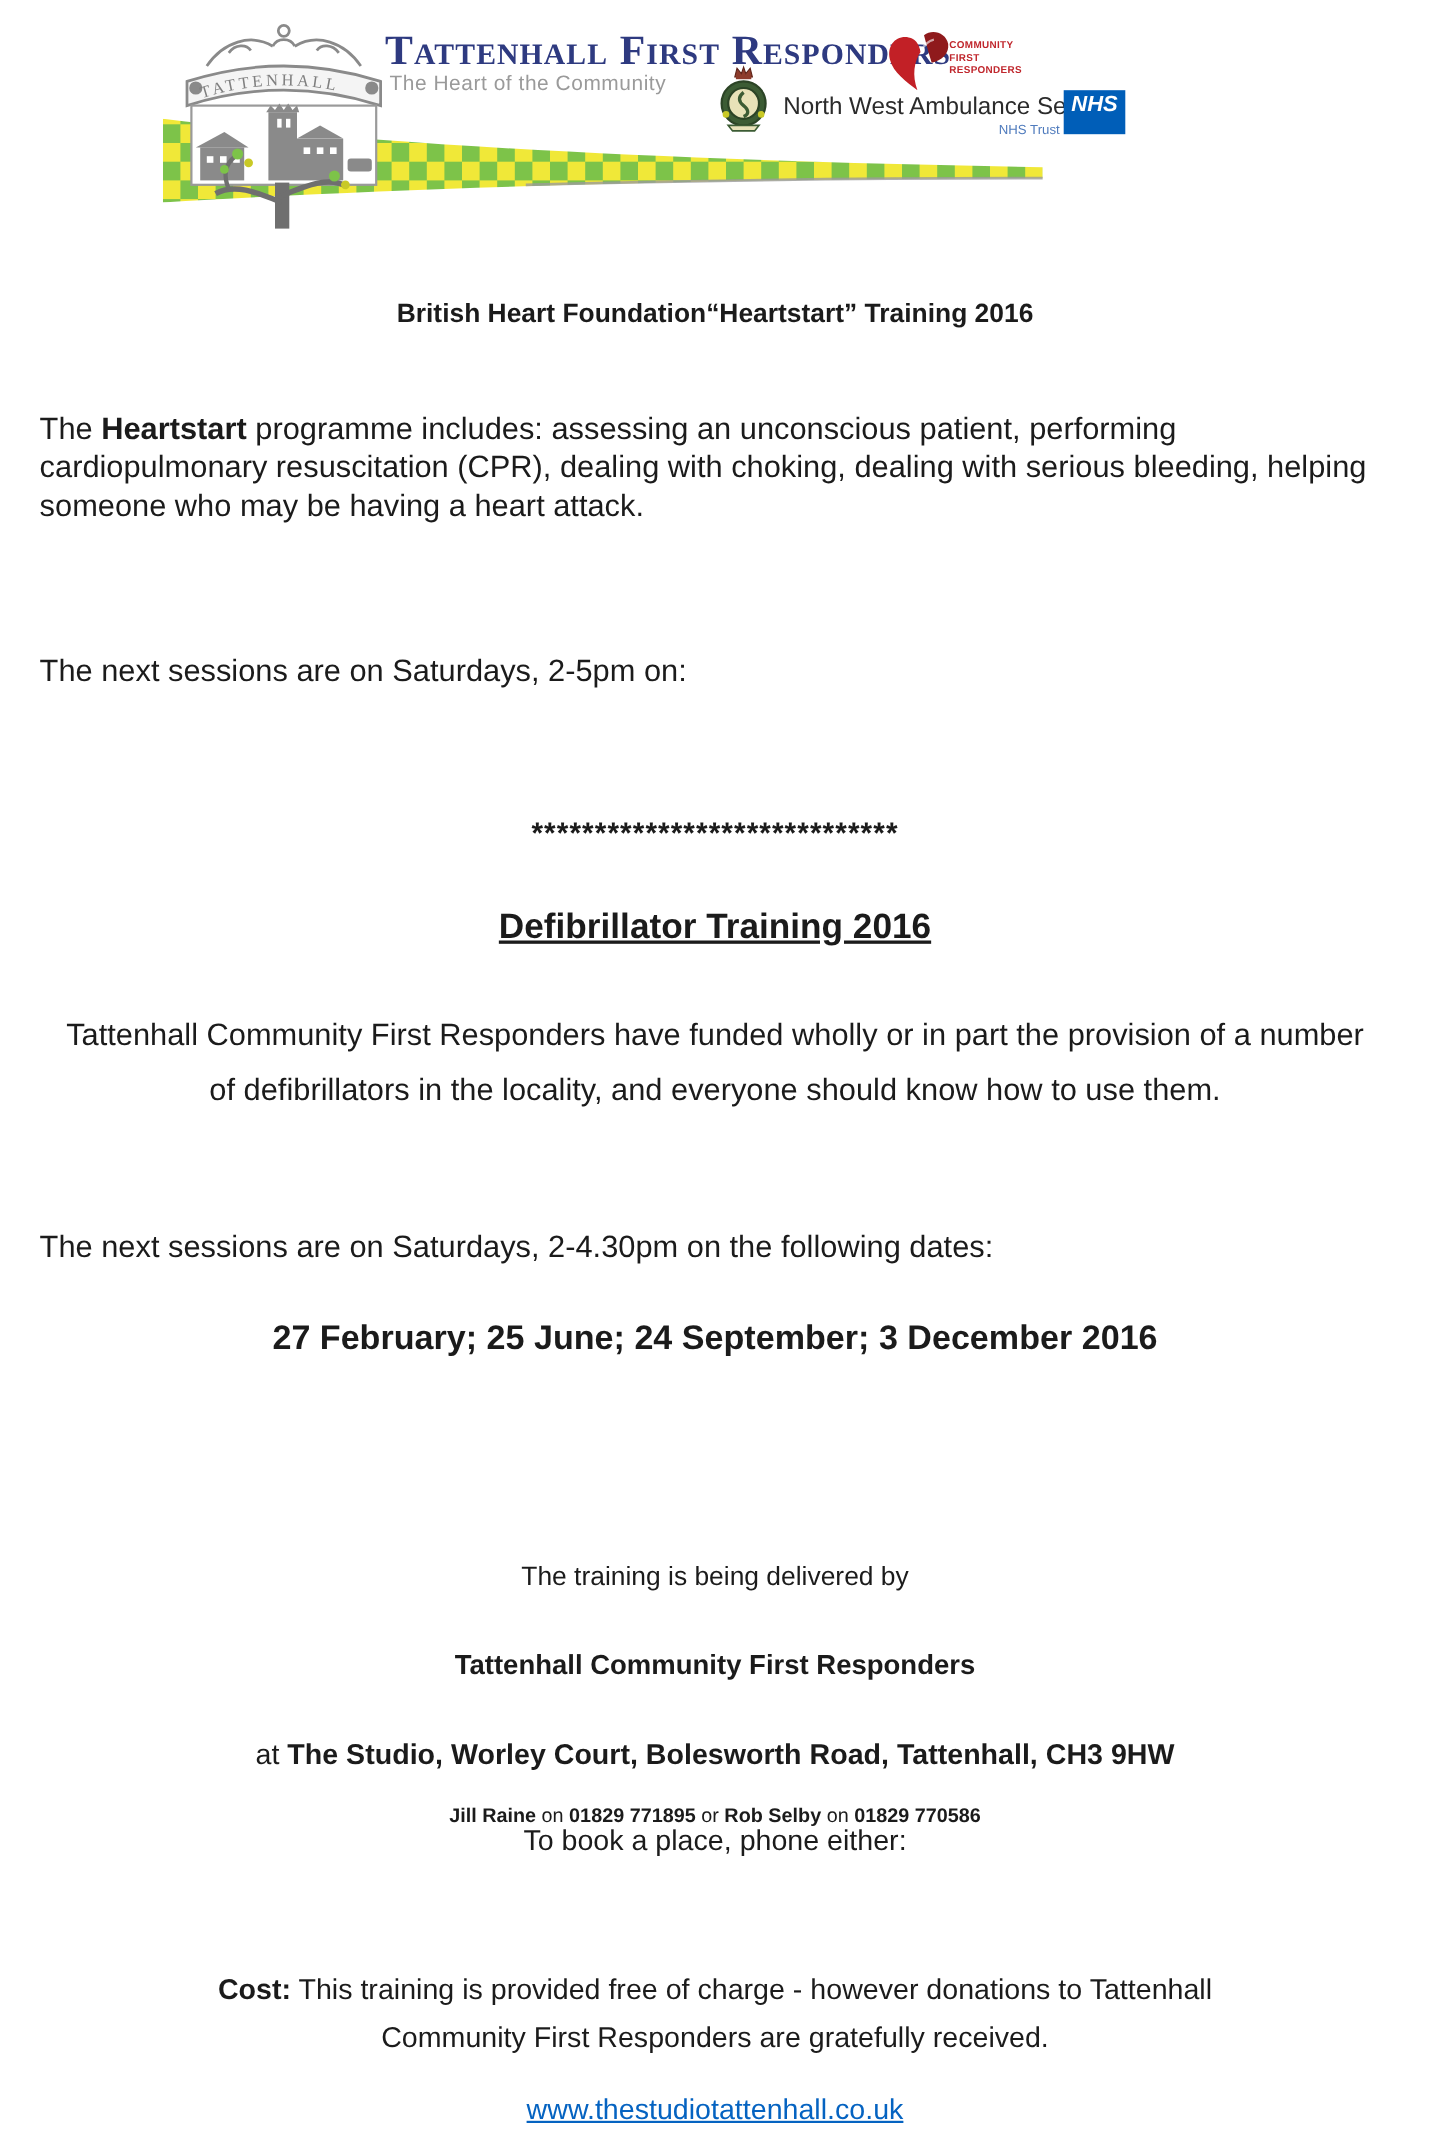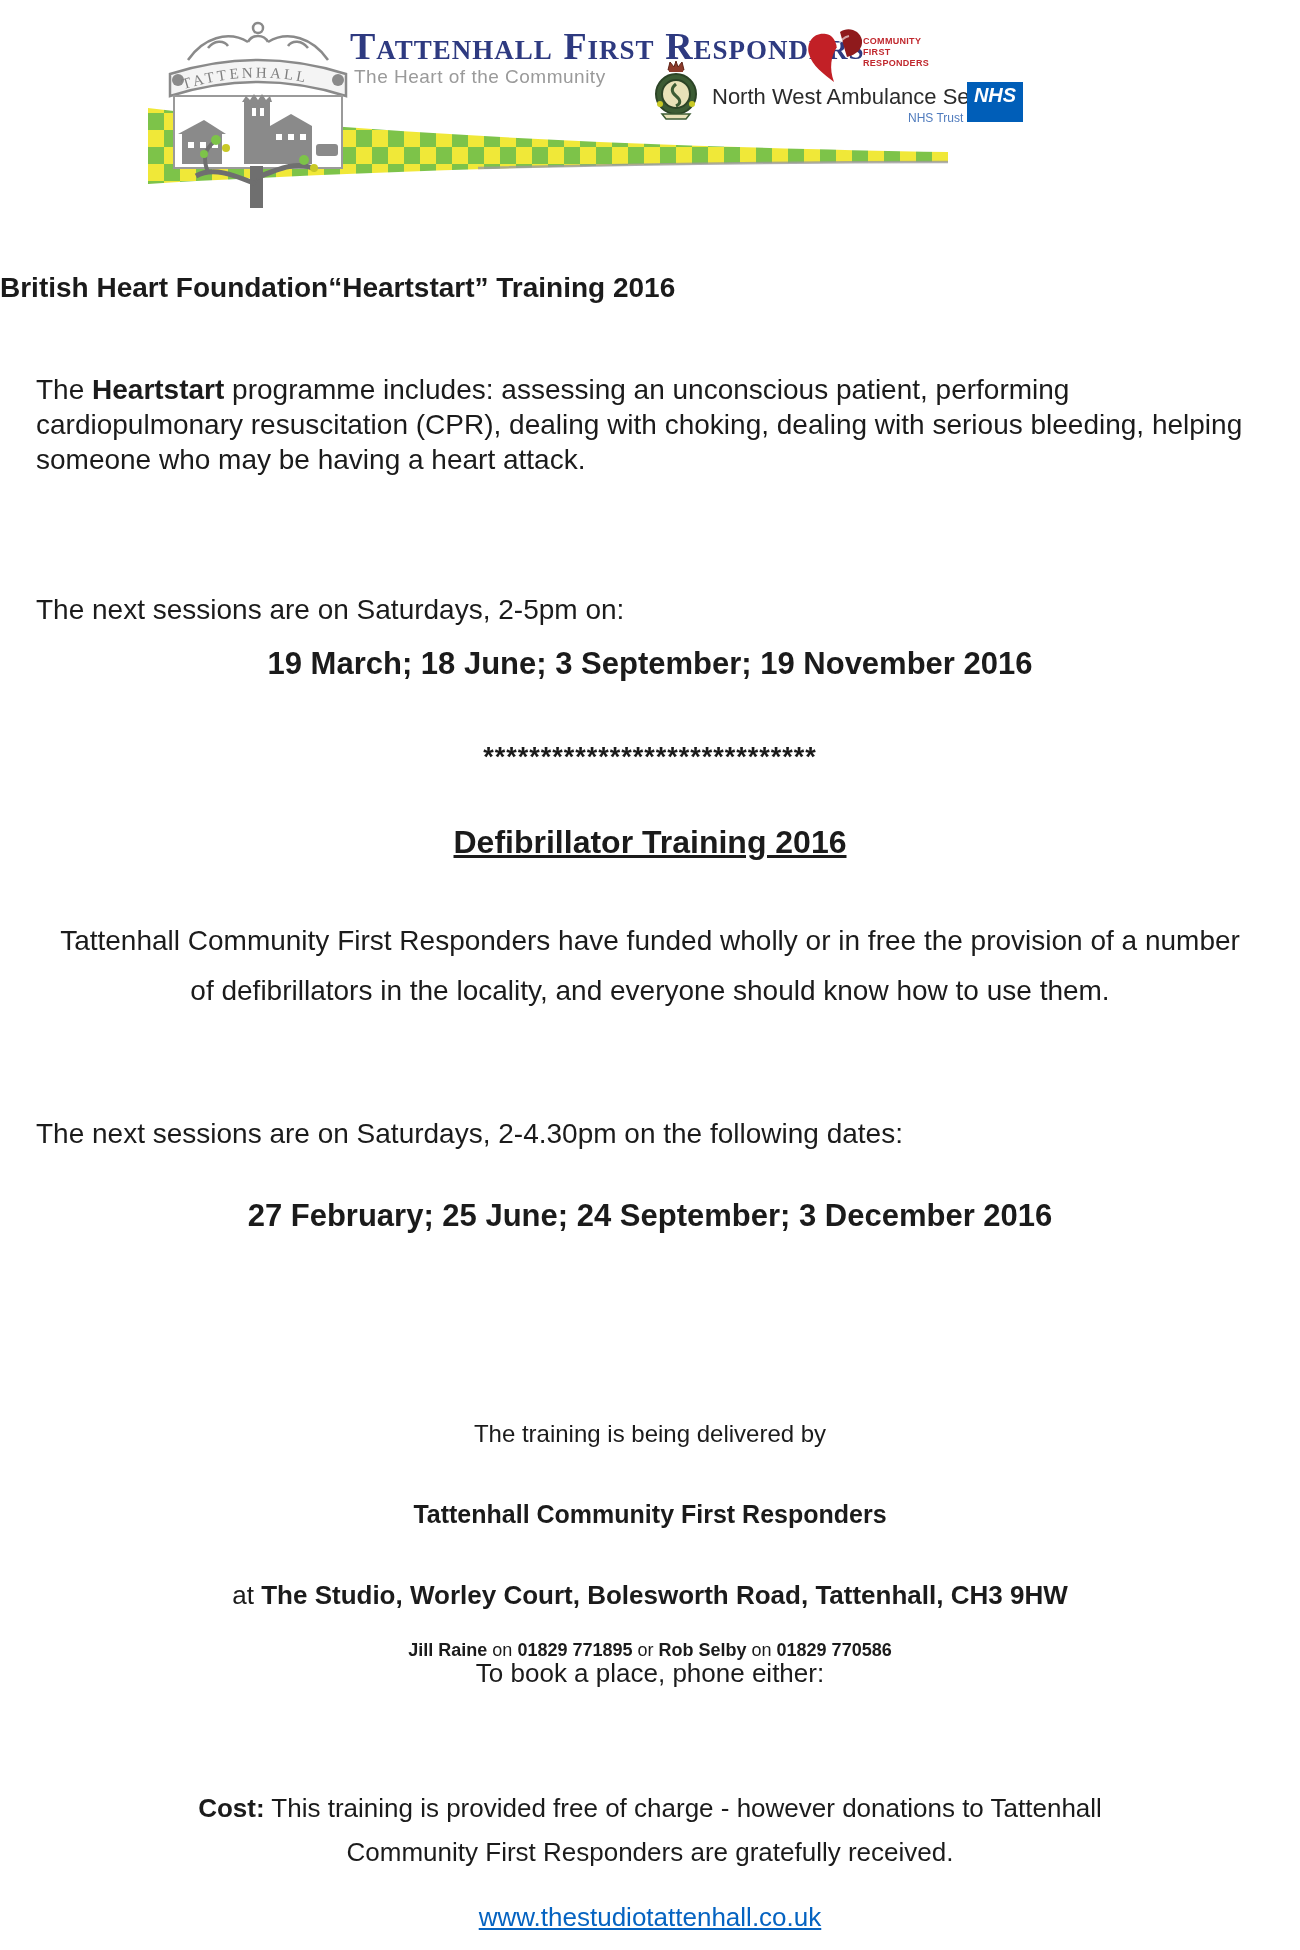--- a/index.html
+++ b/index.html
@@ -42,21 +42,21 @@
     background:#005EB8; color:#ffffff;
     font-size:20px; font-weight:700; font-style:italic;
     text-align:center; line-height:26px;
   }
   .nhs-trust {
     left:908px; top:111px;
     font-size:12px; color:#4f7bbd; white-space:nowrap;
   }
 
   
-  .doc-title { top:272px; left:0; right:0; font-size:28px; font-weight:700; }
+  .doc-title { top:272px; left:0; right:0; text-align:center; font-size:24px; font-weight:700; }
   .para1 { top:372px; left:36px; right:26px; font-size:28px; line-height:35px; text-align:left; }
   .sessions1 { top:566px; left:36px; font-size:28px;margin-top:28px; }
   .dates1 { top:646px; left:0; right:0; text-align:center; font-size:31px; font-weight:700; }
   .separator { top:742px; left:0; right:0; text-align:center; font-size:27px; font-weight:700; letter-spacing:1px; }
   .h2 { top:824px; left:0; right:0; text-align:center; font-size:32px; font-weight:700;text-decoration:underline; }
   .para2 { top:916px; left:55px; right:55px; text-align:center; font-size:28px; line-height:50px; }
   .sessions2 { top:1118px; left:36px; font-size:28px; }
   .dates2 { top:1198px; left:0; right:0; text-align:center; font-size:31px; font-weight:700; }
   .delivered-by { top:1420px; left:0; right:0; text-align:center; font-size:24px; }
   .deliverer { top:1500px; left:0; right:0; text-align:center; font-size:25px; font-weight:700; }
@@ -178,27 +178,26 @@
     <div class="abs nhs-box">NHS</div>
     <div class="abs nhs-trust">NHS Trust</div>
   </div>
 
   <div class="abs doc-title">British Heart Foundation“Heartstart” Training 2016</div>
 
   <div class="abs para1"><span>The </span><span class="b">Heartstart</span><span> programme includes: assessing an unconscious patient, performing cardiopulmonary resuscitation (CPR), dealing with choking, dealing with serious bleeding, helping someone who may be having a heart attack.</span></div>
 
   <div class="abs sessions1">The next sessions are on Saturdays, 2-5pm on:</div>
 
-  <div class="abs dates1">19 March; 18 June; 3 September; 19 November 2016</div>
 
   <div class="abs separator">*****************************</div>
 
   <div class="abs h2">Defibrillator Training 2016</div>
 
-  <div class="abs para2">Tattenhall Community First Responders have funded wholly or in free the provision of a number of defibrillators in the locality, and everyone should know how to use them.</div>
+  <div class="abs para2">Tattenhall Community First Responders have funded wholly or in part the provision of a number of defibrillators in the locality, and everyone should know how to use them.</div>
 
   <div class="abs sessions2">The next sessions are on Saturdays, 2-4.30pm on the following dates:</div>
 
   <div class="abs dates2">27 February; 25 June; 24 September; 3 December 2016</div>
 
   <div class="abs delivered-by">The training is being delivered by</div>
 
   <div class="abs deliverer">Tattenhall Community First Responders</div>
 
   <div class="abs venue"><span>at </span><span class="b">The Studio, Worley Court, Bolesworth Road, Tattenhall, CH3 9HW</span></div>

